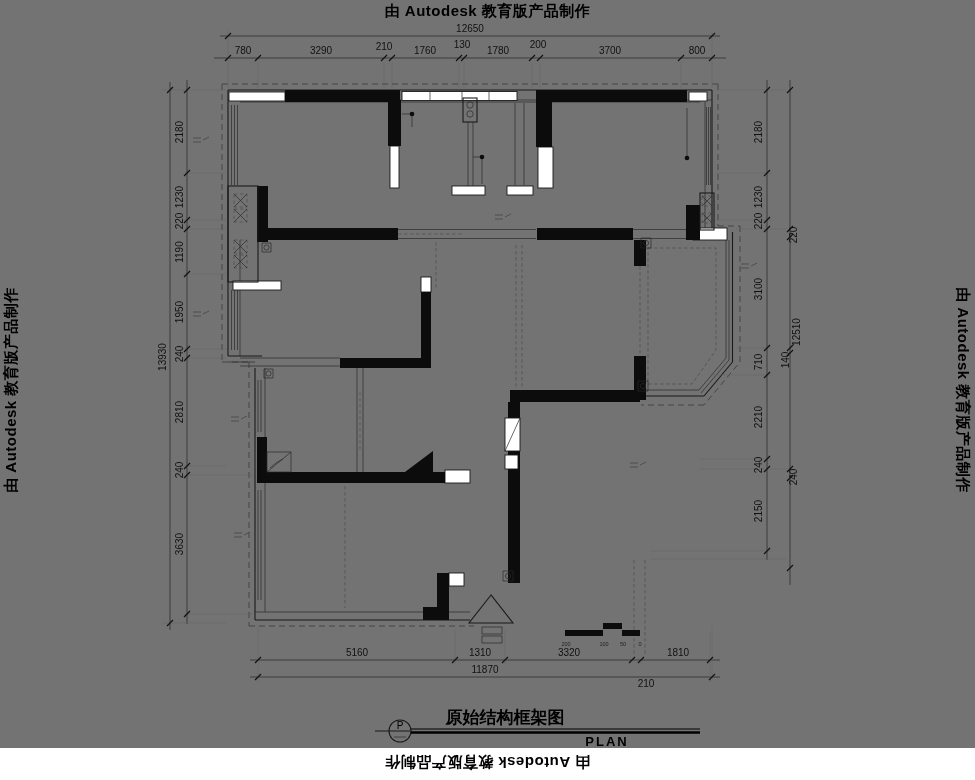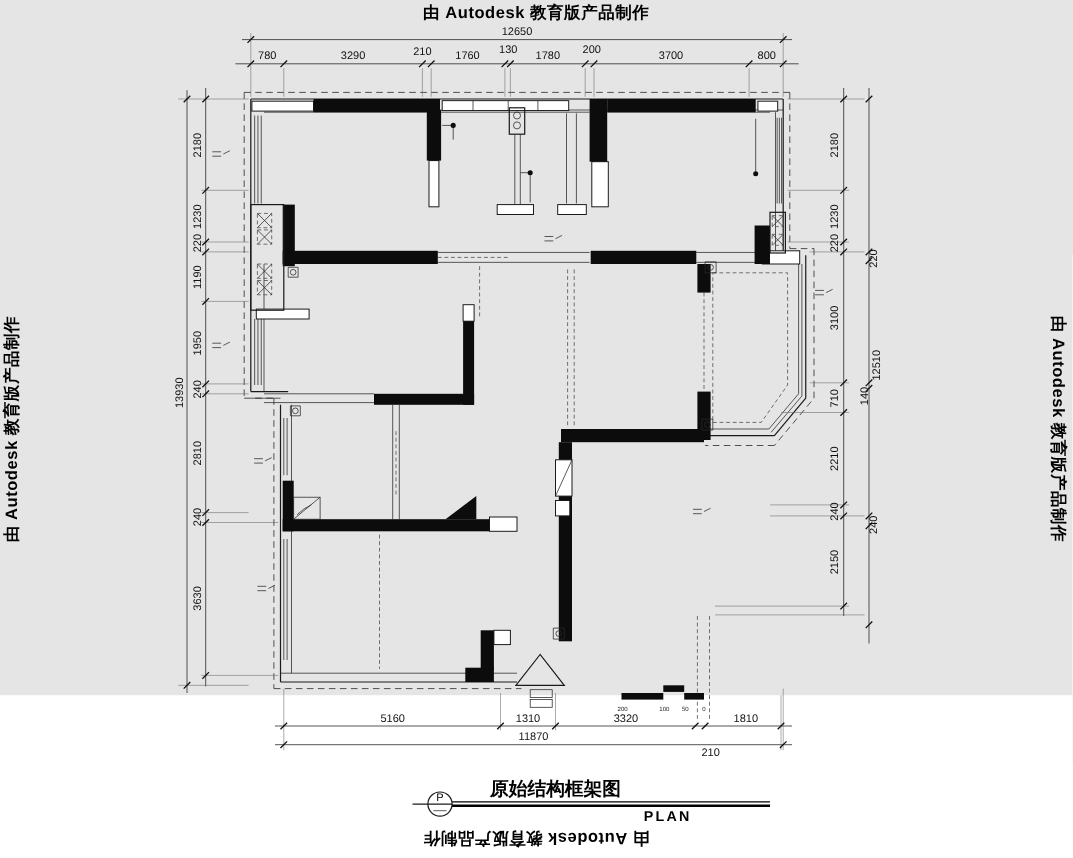--- a/index.html
+++ b/index.html
@@ -1,16 +1,16 @@
 <!DOCTYPE html>
 <html><head>
 <meta charset="utf-8">
 <style>
   html,body{margin:0;padding:0;background:#ffffff;width:975px;height:780px;overflow:hidden;}
-  .stage{position:relative;width:975px;height:632px;background:#e5e5e5;font-family:"Liberation Sans",sans-serif;}
+  .stage{position:relative;width:975px;height:748px;background:#737373;font-family:"Liberation Sans",sans-serif;}
   .stamp{position:absolute;font-weight:bold;font-size:15px;color:#000;white-space:nowrap;letter-spacing:0.5px;}
   .stamp-top{left:0;right:0;top:2px;text-align:center;}
   .stamp-bottom{left:0;right:0;top:752px;text-align:center;transform:rotate(180deg);}
   .stamp-left{left:11px;top:390px;transform:translate(-50%,-50%) rotate(-90deg);}
   .stamp-right{left:962px;top:390px;transform:translate(-50%,-50%) rotate(90deg);}
   svg{position:absolute;left:0;top:0;}
   .w1{stroke:#1a1a1a;stroke-width:1.1;fill:none;}
   .w07{stroke:#2a2a2a;stroke-width:0.7;fill:none;}
   .blk{fill:#0c0c0c;stroke:none;}
   .dash{stroke:#3a3a3a;stroke-width:0.8;fill:none;stroke-dasharray:6 4;}

